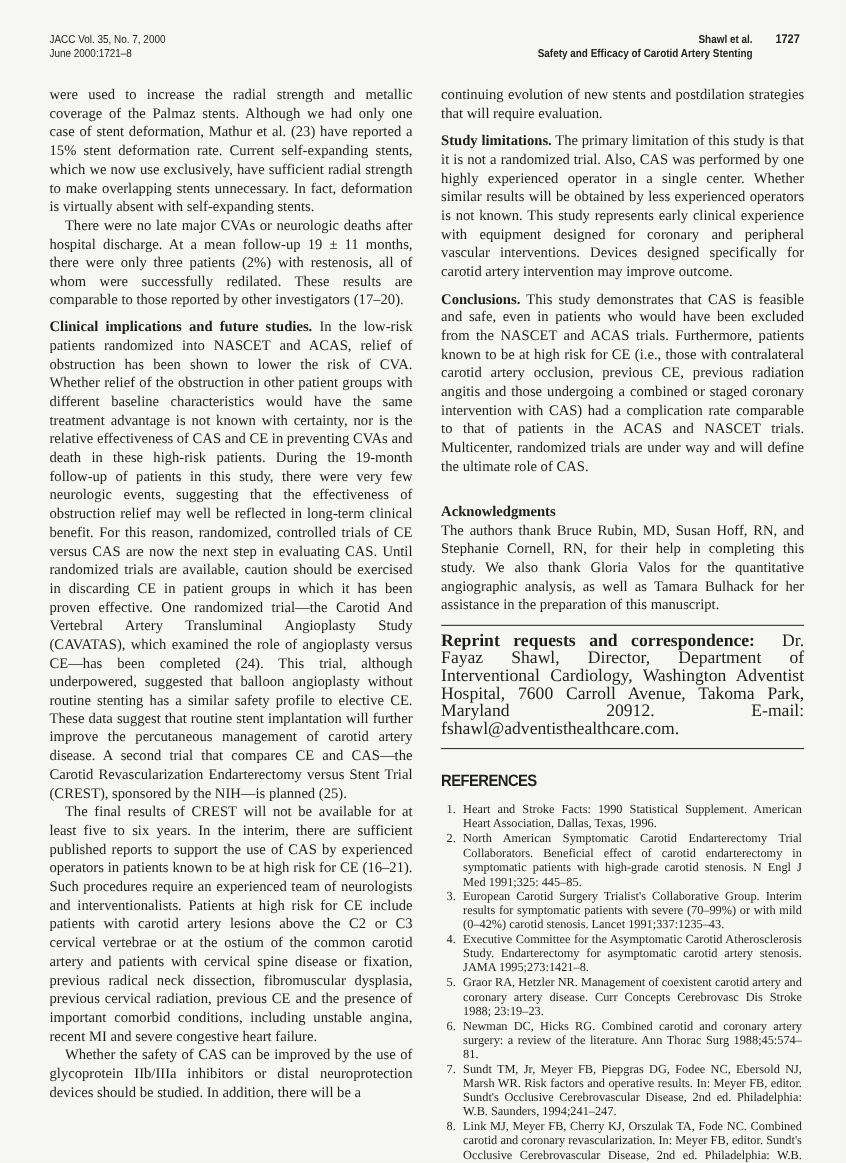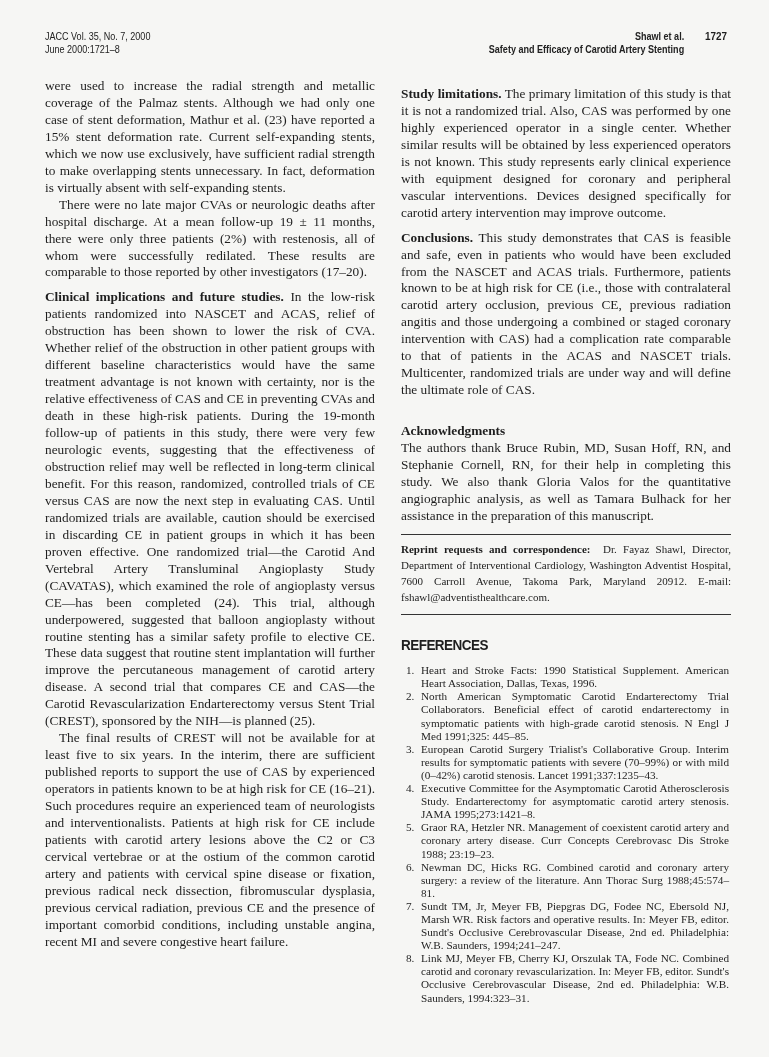--- a/index.html
+++ b/index.html
@@ -17,21 +17,21 @@
   .col { position: absolute; top: 78px; width: 330px; font-size: 13.3px; line-height: 16.95px; text-align: justify; }
   .col-left { left: 45px; }
   .col-right { left: 401px; }
   .col p { margin: 0; }
   .indent { text-indent: 14px; }
   .gap { margin-top: 8px !important; }
   .rh { font-weight: bold; }
 
   .ack-title { font-weight: bold; margin-top: 24px !important; }
   .rule { border-top: 1.4px solid #333; margin: 9px 0 6px 0; }
-  .reprint { font-size: 11px; line-height: 16.1px; }
+  .reprint { font-size: 16px; line-height: 16.1px; }
 
   .refs-title {
     font-family: "Liberation Sans", "DejaVu Sans", sans-serif; font-weight: bold;
     font-size: 15px; letter-spacing: -0.6px; margin-top: 22px !important; margin-bottom: 10px !important;
     transform: scaleX(0.9); transform-origin: left top;
   }
   ol.refs { margin: 0; padding: 0; list-style: none; font-size: 11.2px; line-height: 13.1px; }
   ol.refs li { position: relative; padding-left: 20px; padding-right: 2px; text-align: justify; }
   ol.refs li .num { position: absolute; left: 5px; top: 0; }
 </style>
@@ -46,23 +46,25 @@
   <div>Shawl et al.</div>
   <div>Safety and Efficacy of Carotid Artery Stenting</div>
 </div>
 <div class="pagenum">1727</div>
 
 <div class="col col-left">
   <p>were used to increase the radial strength and metallic coverage of the Palmaz stents. Although we had only one case of stent deformation, Mathur et al. (23) have reported a 15% stent deformation rate. Current self-expanding stents, which we now use exclusively, have sufficient radial strength to make overlapping stents unnecessary. In fact, deformation is virtually absent with self-expanding stents.</p>
   <p class="indent">There were no late major CVAs or neurologic deaths after hospital discharge. At a mean follow-up 19 ± 11 months, there were only three patients (2%) with restenosis, all of whom were successfully redilated. These results are comparable to those reported by other investigators (17–20).</p>
   <p class="gap"><span class="rh">Clinical implications and future studies.</span> <span>In the low-risk patients randomized into NASCET and ACAS, relief of obstruction has been shown to lower the risk of CVA. Whether relief of the obstruction in other patient groups with different baseline characteristics would have the same treatment advantage is not known with certainty, nor is the relative effectiveness of CAS and CE in preventing CVAs and death in these high-risk patients. During the 19-month follow-up of patients in this study, there were very few neurologic events, suggesting that the effectiveness of obstruction relief may well be reflected in long-term clinical benefit. For this reason, randomized, controlled trials of CE versus CAS are now the next step in evaluating CAS. Until randomized trials are available, caution should be exercised in discarding CE in patient groups in which it has been proven effective. One randomized trial—the Carotid And Vertebral Artery Transluminal Angioplasty Study (CAVATAS), which examined the role of angioplasty versus CE—has been completed (24). This trial, although underpowered, suggested that balloon angioplasty without routine stenting has a similar safety profile to elective CE. These data suggest that routine stent implantation will further improve the percutaneous management of carotid artery disease. A second trial that compares CE and CAS—the Carotid Revascularization Endarterectomy versus Stent Trial (CREST), sponsored by the NIH—is planned (25).</span></p>
   <p class="indent">The final results of CREST will not be available for at least five to six years. In the interim, there are sufficient published reports to support the use of CAS by experienced operators in patients known to be at high risk for CE (16–21). Such procedures require an experienced team of neurologists and interventionalists. Patients at high risk for CE include patients with carotid artery lesions above the C2 or C3 cervical vertebrae or at the ostium of the common carotid artery and patients with cervical spine disease or fixation, previous radical neck dissection, fibromuscular dysplasia, previous cervical radiation, previous CE and the presence of important comorbid conditions, including unstable angina, recent MI and severe congestive heart failure.</p>
+  <p class="indent">Whether the safety of CAS can be improved by the use of glycoprotein IIb/IIIa inhibitors or distal neuroprotection devices should be studied. In addition, there will be a</p>
 </div>
 
 <div class="col col-right">
+  <p>continuing evolution of new stents and postdilation strategies that will require evaluation.</p>
   <p class="gap"><span class="rh">Study limitations.</span> <span>The primary limitation of this study is that it is not a randomized trial. Also, CAS was performed by one highly experienced operator in a single center. Whether similar results will be obtained by less experienced operators is not known. This study represents early clinical experience with equipment designed for coronary and peripheral vascular interventions. Devices designed specifically for carotid artery intervention may improve outcome.</span></p>
   <p class="gap"><span class="rh">Conclusions.</span> <span>This study demonstrates that CAS is feasible and safe, even in patients who would have been excluded from the NASCET and ACAS trials. Furthermore, patients known to be at high risk for CE (i.e., those with contralateral carotid artery occlusion, previous CE, previous radiation angitis and those undergoing a combined or staged coronary intervention with CAS) had a complication rate comparable to that of patients in the ACAS and NASCET trials. Multicenter, randomized trials are under way and will define the ultimate role of CAS.</span></p>
   <p class="ack-title">Acknowledgments</p>
   <p>The authors thank Bruce Rubin, MD, Susan Hoff, RN, and Stephanie Cornell, RN, for their help in completing this study. We also thank Gloria Valos for the quantitative angiographic analysis, as well as Tamara Bulhack for her assistance in the preparation of this manuscript.</p>
   <div class="rule"></div>
   <p class="reprint"><span class="rh">Reprint requests and correspondence:</span>&nbsp; <span>Dr. Fayaz Shawl, Director, Department of Interventional Cardiology, Washington Adventist Hospital, 7600 Carroll Avenue, Takoma Park, Maryland 20912. E-mail: fshawl@adventisthealthcare.com.</span></p>
   <div class="rule"></div>
   <p class="refs-title">REFERENCES</p>
   <ol class="refs">
     <li><span class="num">1.</span><span>Heart and Stroke Facts: 1990 Statistical Supplement. American Heart Association, Dallas, Texas, 1996.</span></li>

